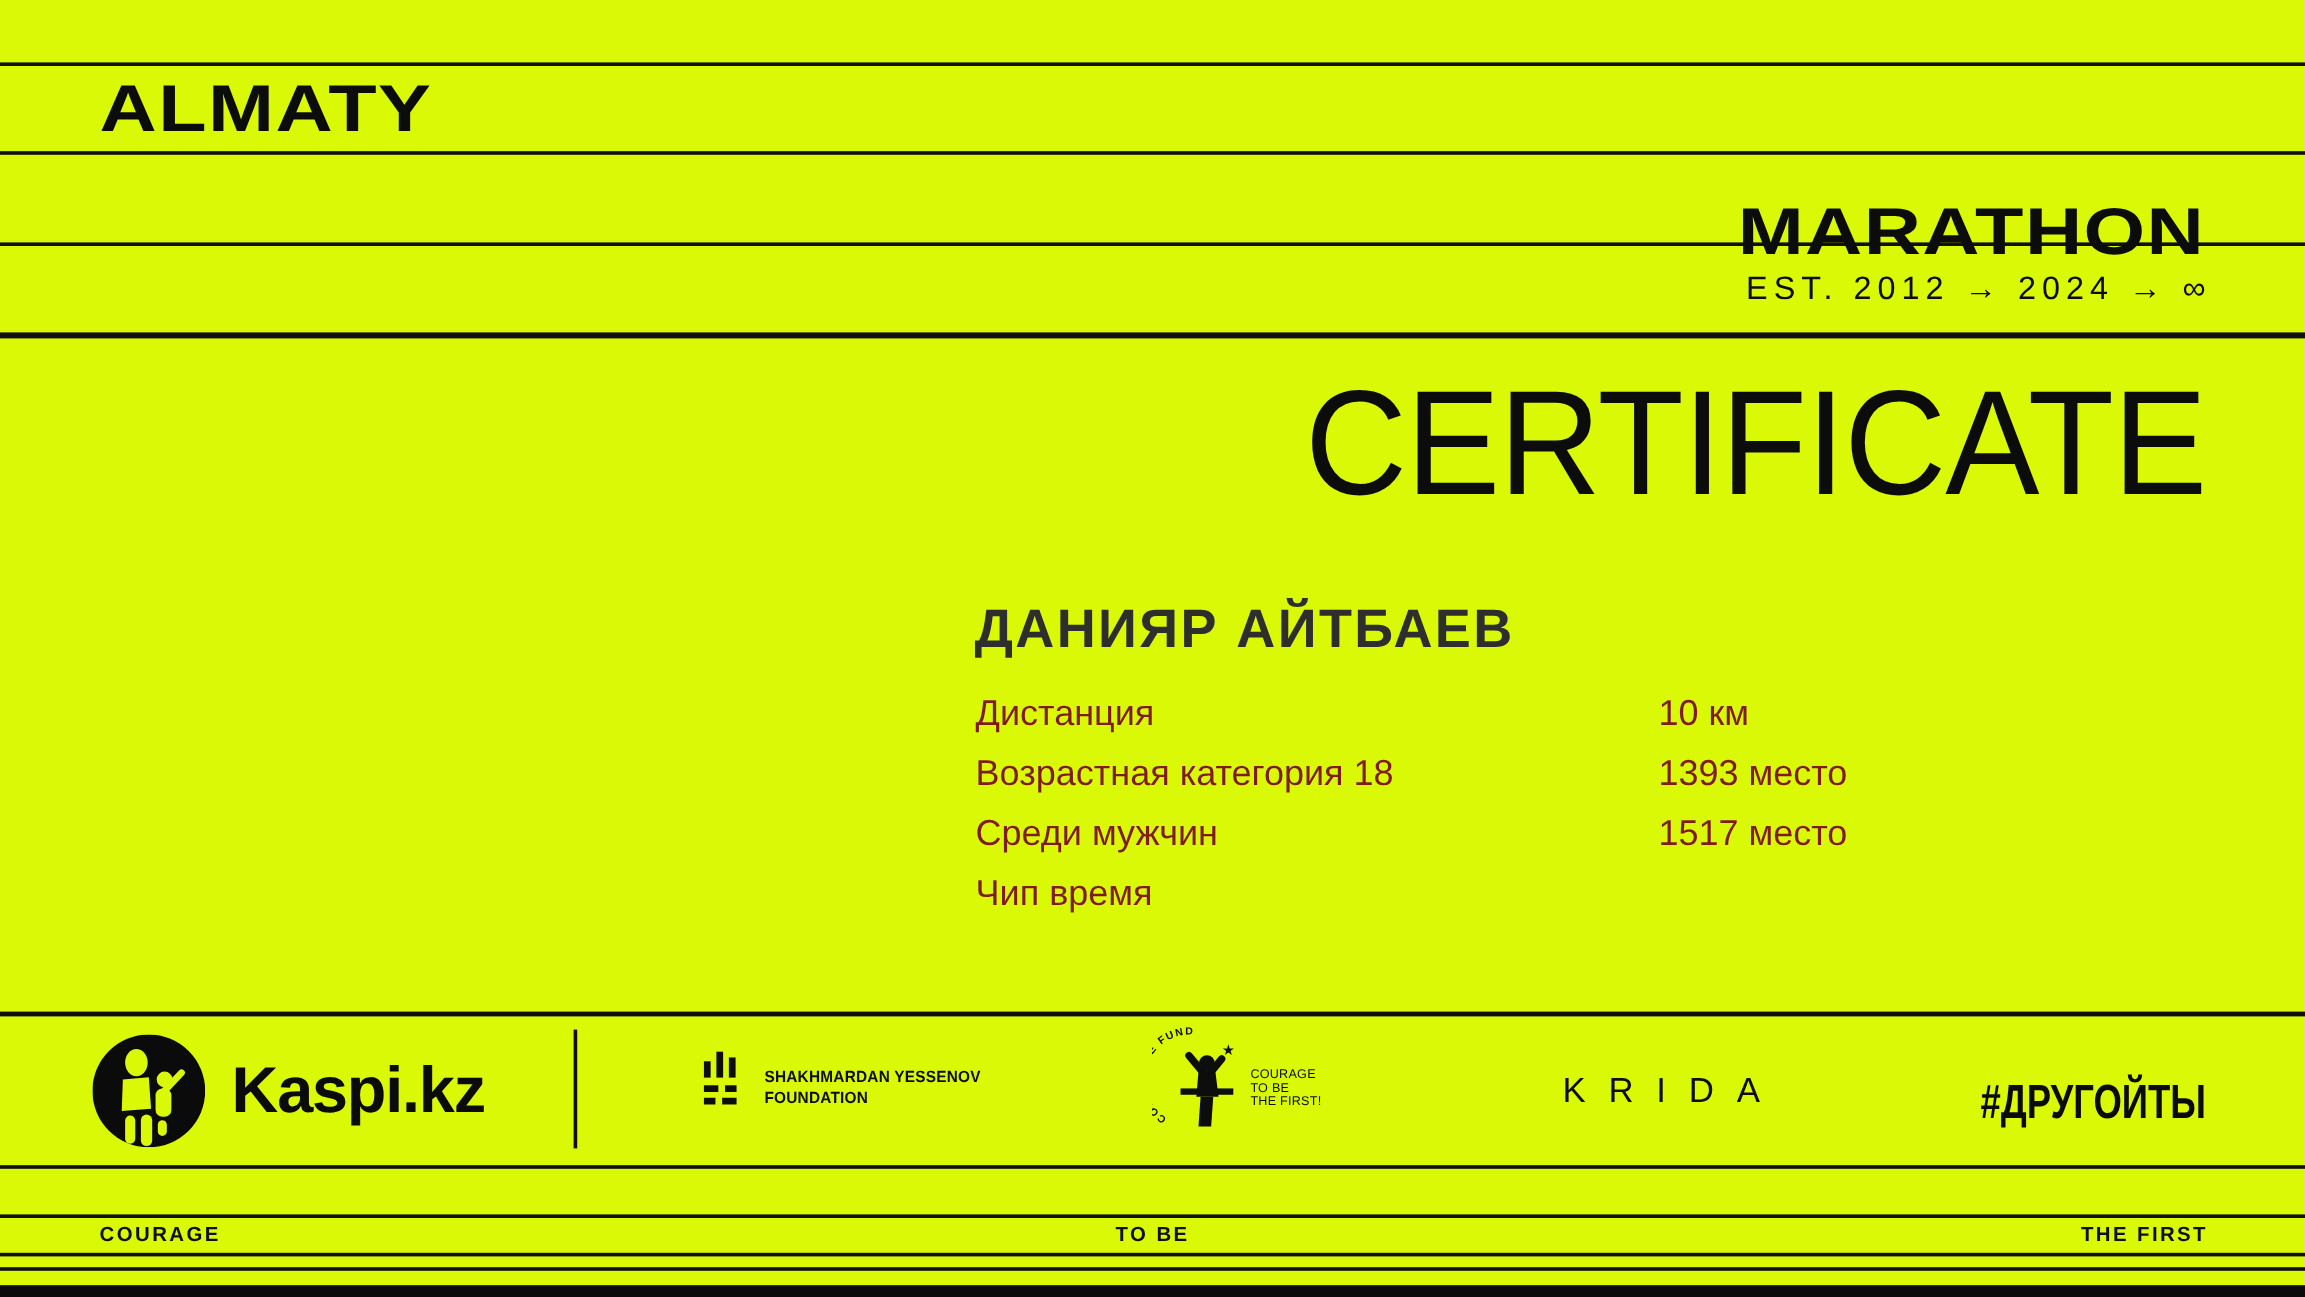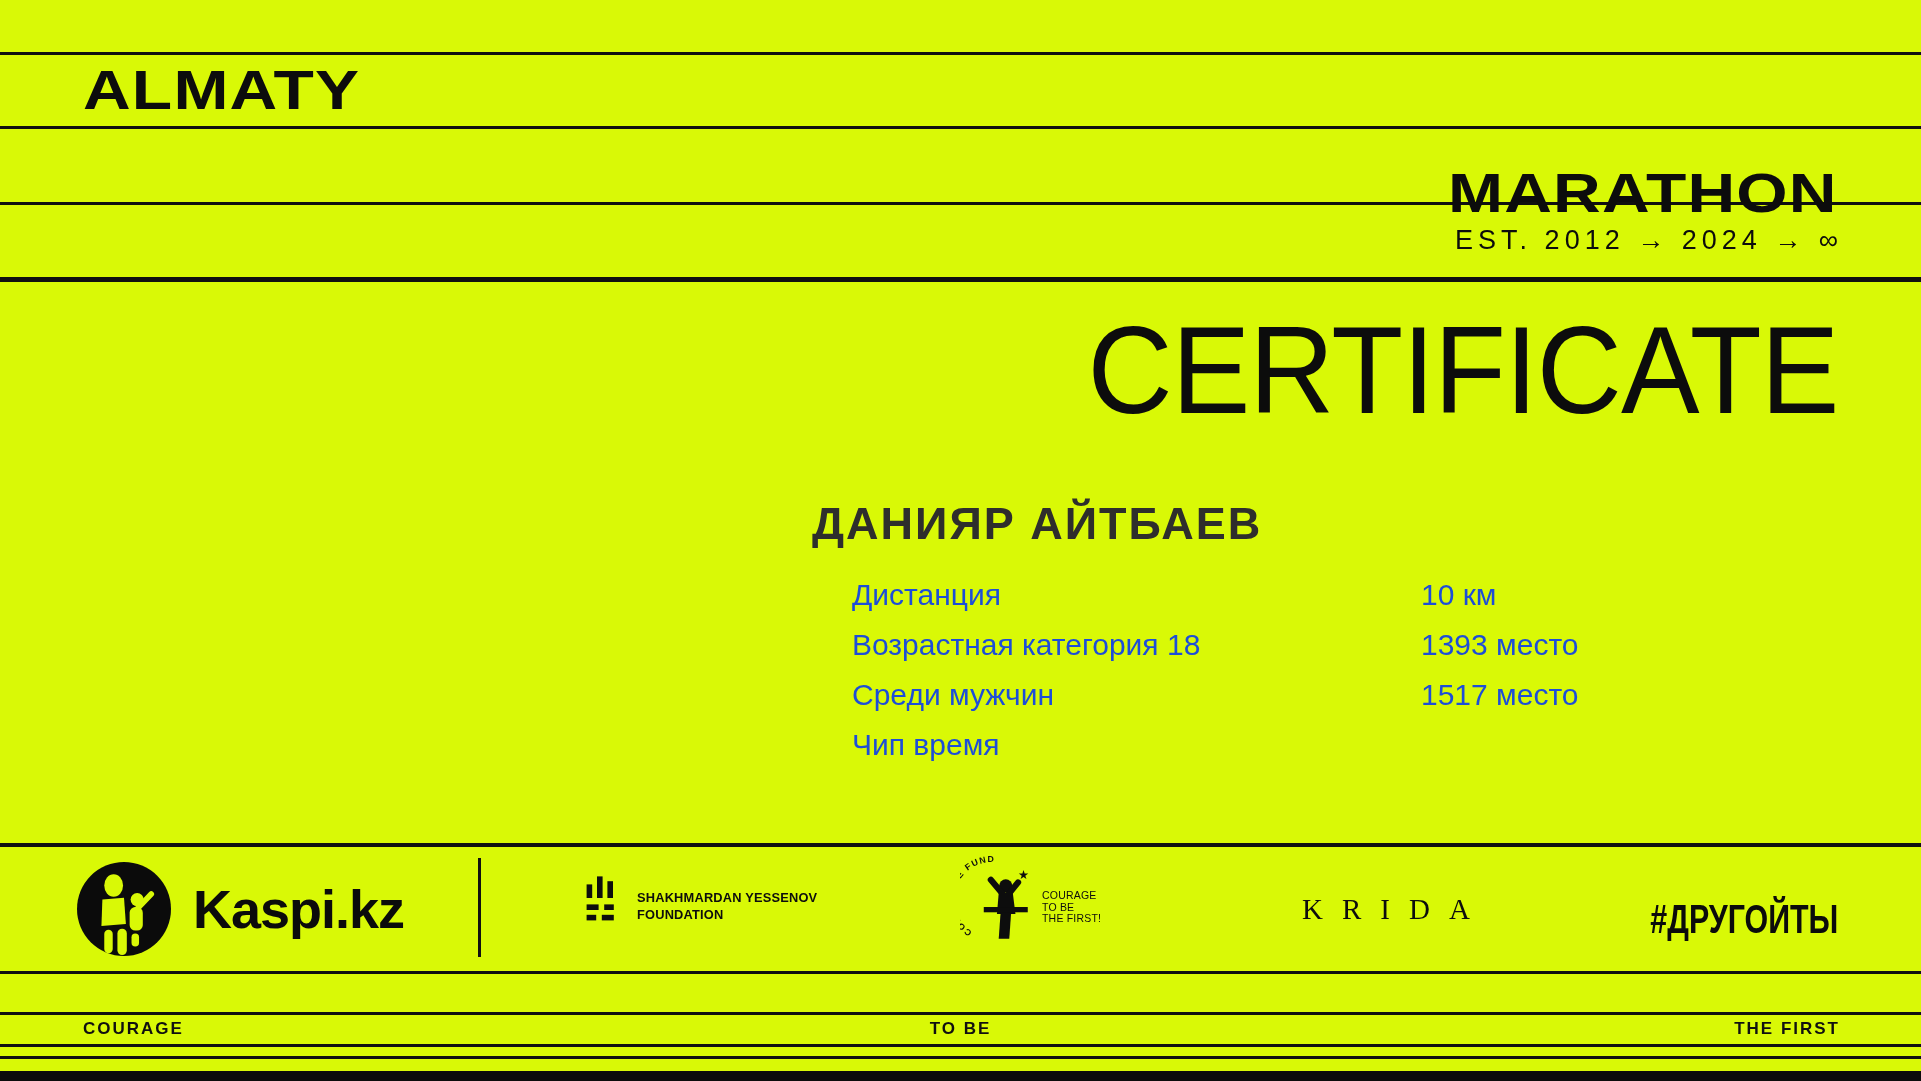--- a/index.html
+++ b/index.html
@@ -35,21 +35,21 @@
     position:absolute; right:83px; top:308px; height:124px; line-height:124px;
     font-size:124px; font-weight:400; white-space:nowrap; text-align:right;
   }
   #cert-heading .stretch{display:inline-block; transform:scaleX(0.95); transform-origin:right center; letter-spacing:-1px;}
 
   #recipient{
     position:absolute; left:812px; top:500px; height:48px; line-height:48px;
     font-size:45px; font-weight:bold; letter-spacing:2px; color:#2e2e2c; white-space:nowrap;
   }
 
-  #details{position:absolute; left:852px; top:570px; width:900px; color:#1d4ed8; font-size:30px;}
+  #details{position:absolute; left:813px; top:570px; width:900px; color:#7f1d1d; font-size:30px;}
   .drow{display:flex; height:50px; line-height:50px; white-space:nowrap;}
   .dlabel{width:569px; flex:0 0 569px;}
   .dvalue{flex:1;}
 
   
   #kaspi-icon{position:absolute; left:77px; top:862px;}
   #kaspi-text{
     position:absolute; left:193px; top:862px; height:94px; display:flex; align-items:center;
     font-size:54px; font-weight:bold; letter-spacing:-1px; color:#0b0b0b; white-space:nowrap;
   }
@@ -62,21 +62,21 @@
   }
 
   #fund-icon{position:absolute; left:960px; top:856px;}
   #fund-text{
     position:absolute; left:1042px; top:890px; font-size:10.5px; font-weight:500; line-height:11.5px;
     letter-spacing:0.2px; white-space:nowrap; color:#0d0d0d;
   }
 
   #krida-text{
     position:absolute; left:1302px; top:892px; height:34px; line-height:34px;
-    font-size:29px; font-weight:400; letter-spacing:19px; margin-right:-19px; white-space:nowrap; color:#0d0d0d;font-family:Liberation Serif, serif;
+    font-size:29px; font-weight:400; letter-spacing:19px; margin-right:-19px; white-space:nowrap; color:#0d0d0d;
   }
 
   #hashtag{
     position:absolute; right:83px; top:886px; height:42px; line-height:42px;
     font-size:40px; font-weight:bold; white-space:nowrap; text-align:right; color:#0b0b0b;margin-top:12px;
   }
   #hashtag .stretch{display:inline-block; transform:scaleX(0.76); transform-origin:right center; letter-spacing:0px;}
 
   .slogan{
     position:absolute; top:1014px; height:30px; line-height:30px;

